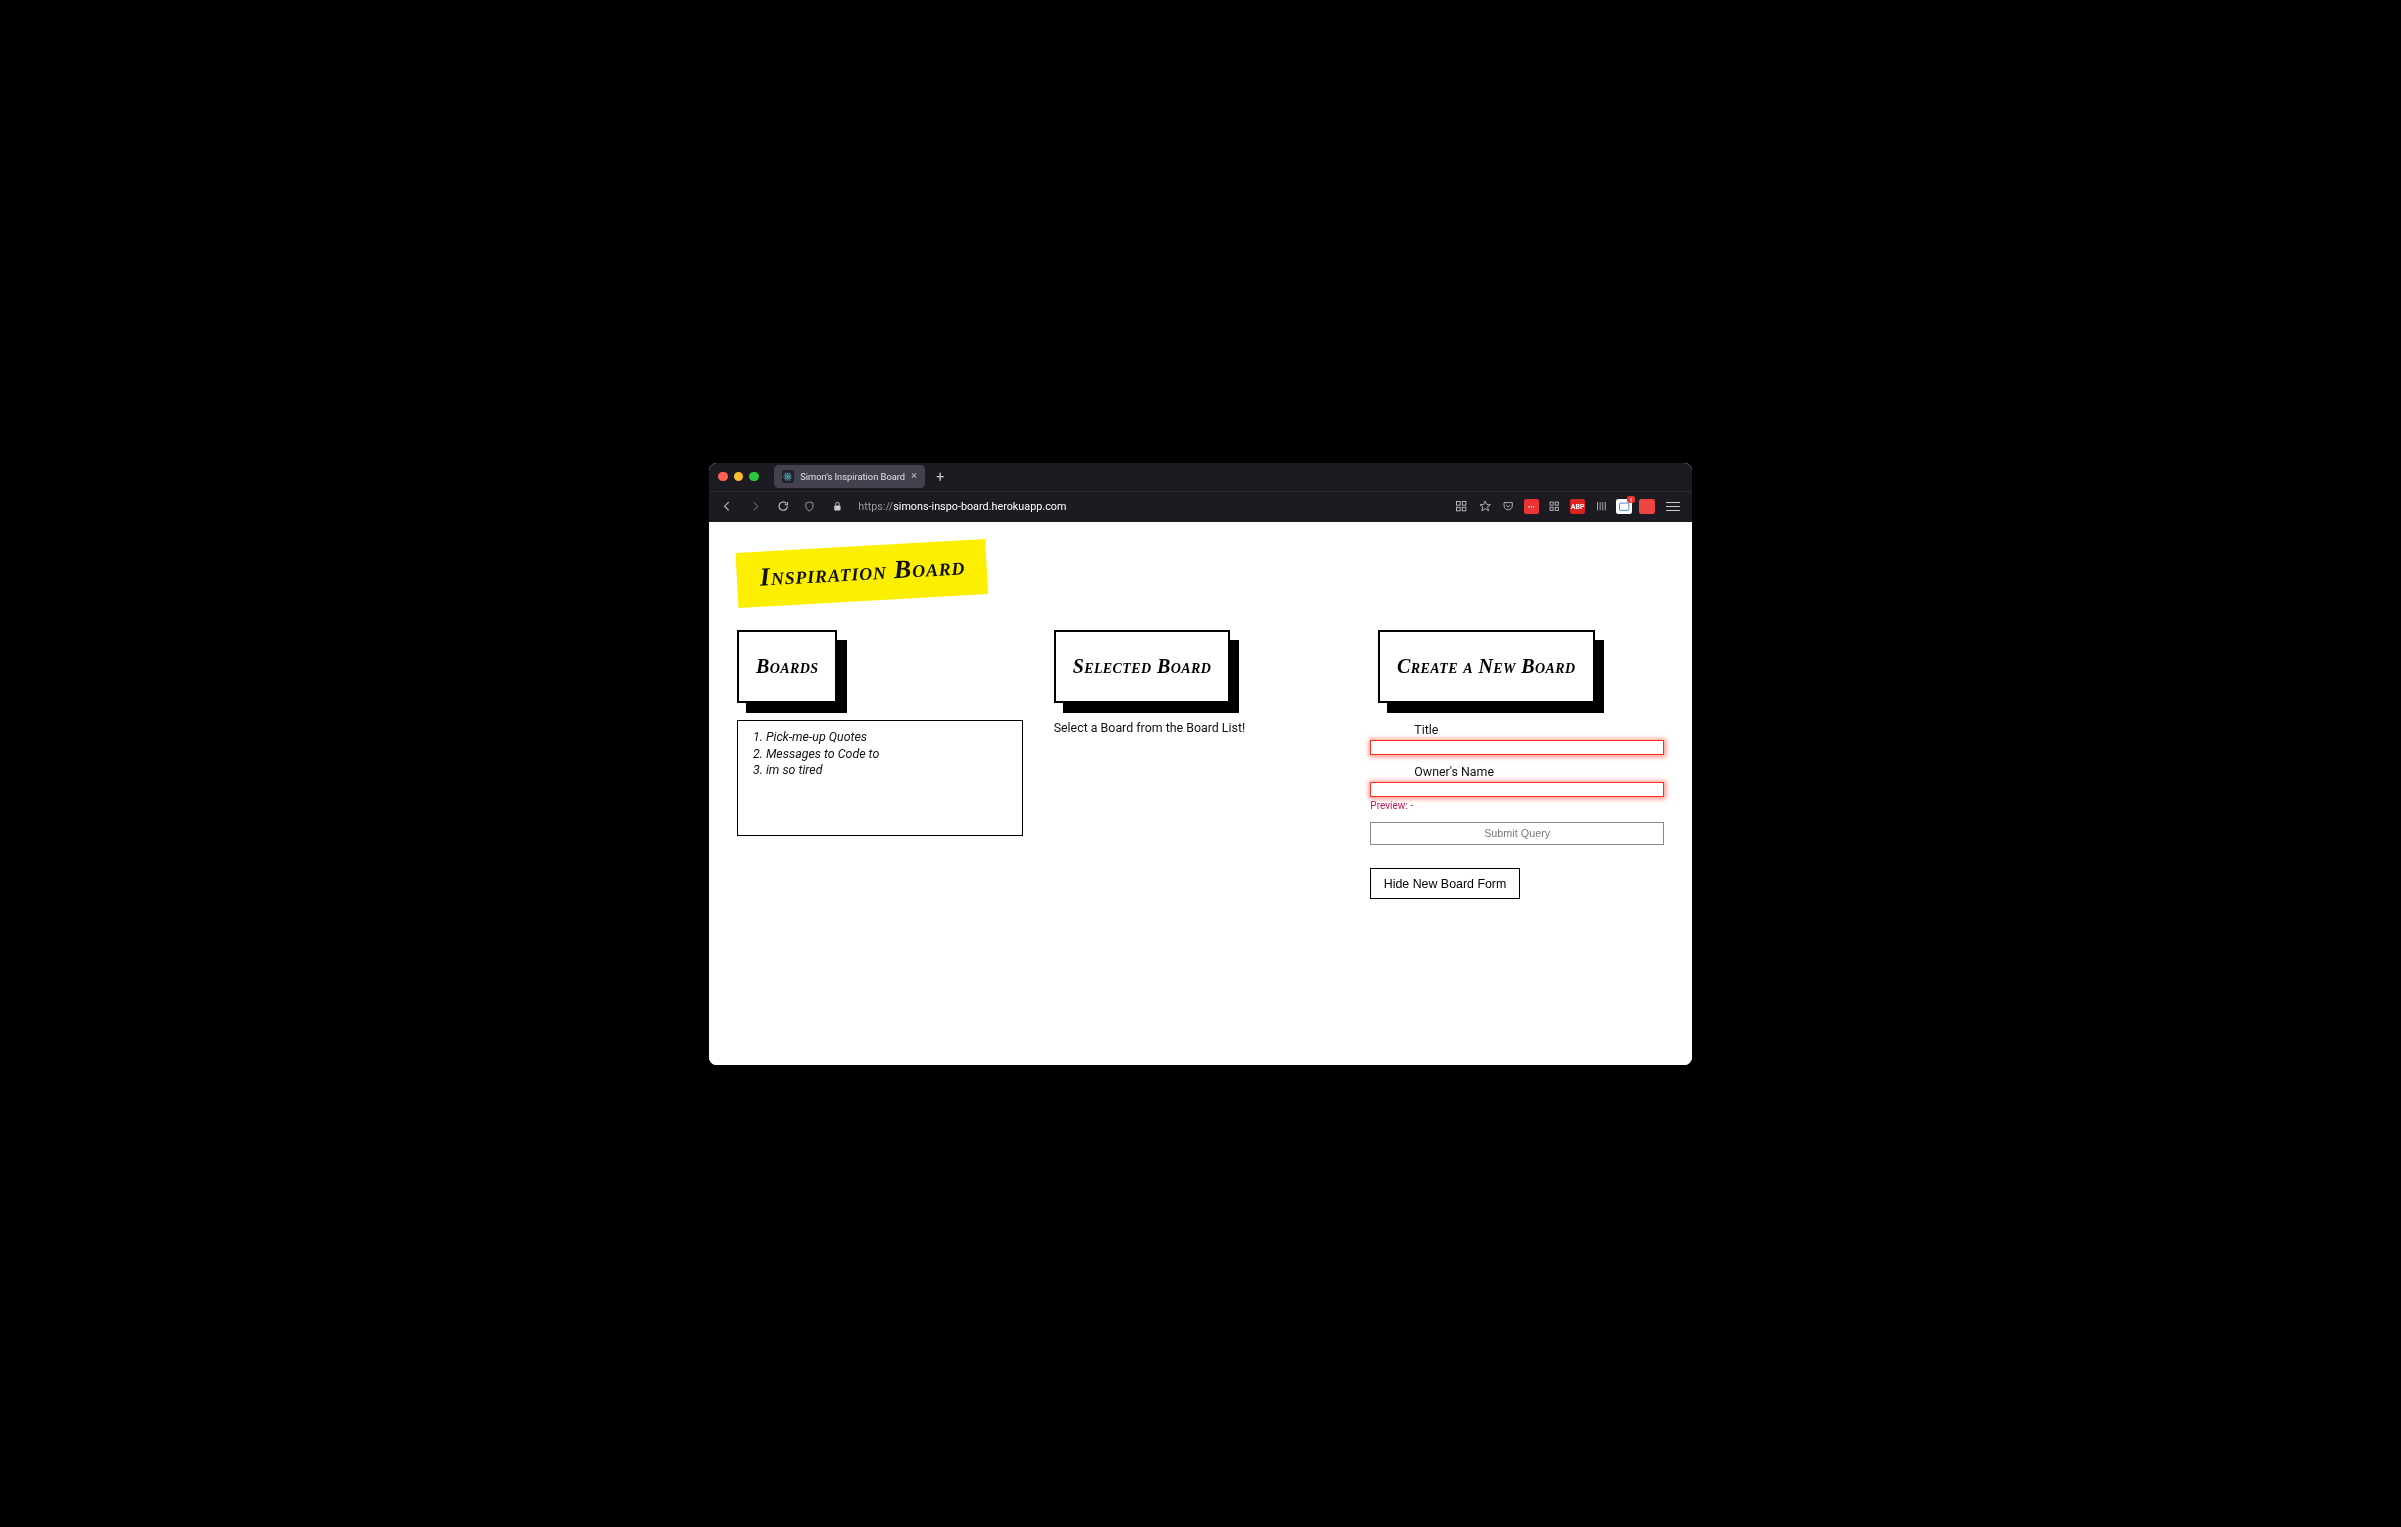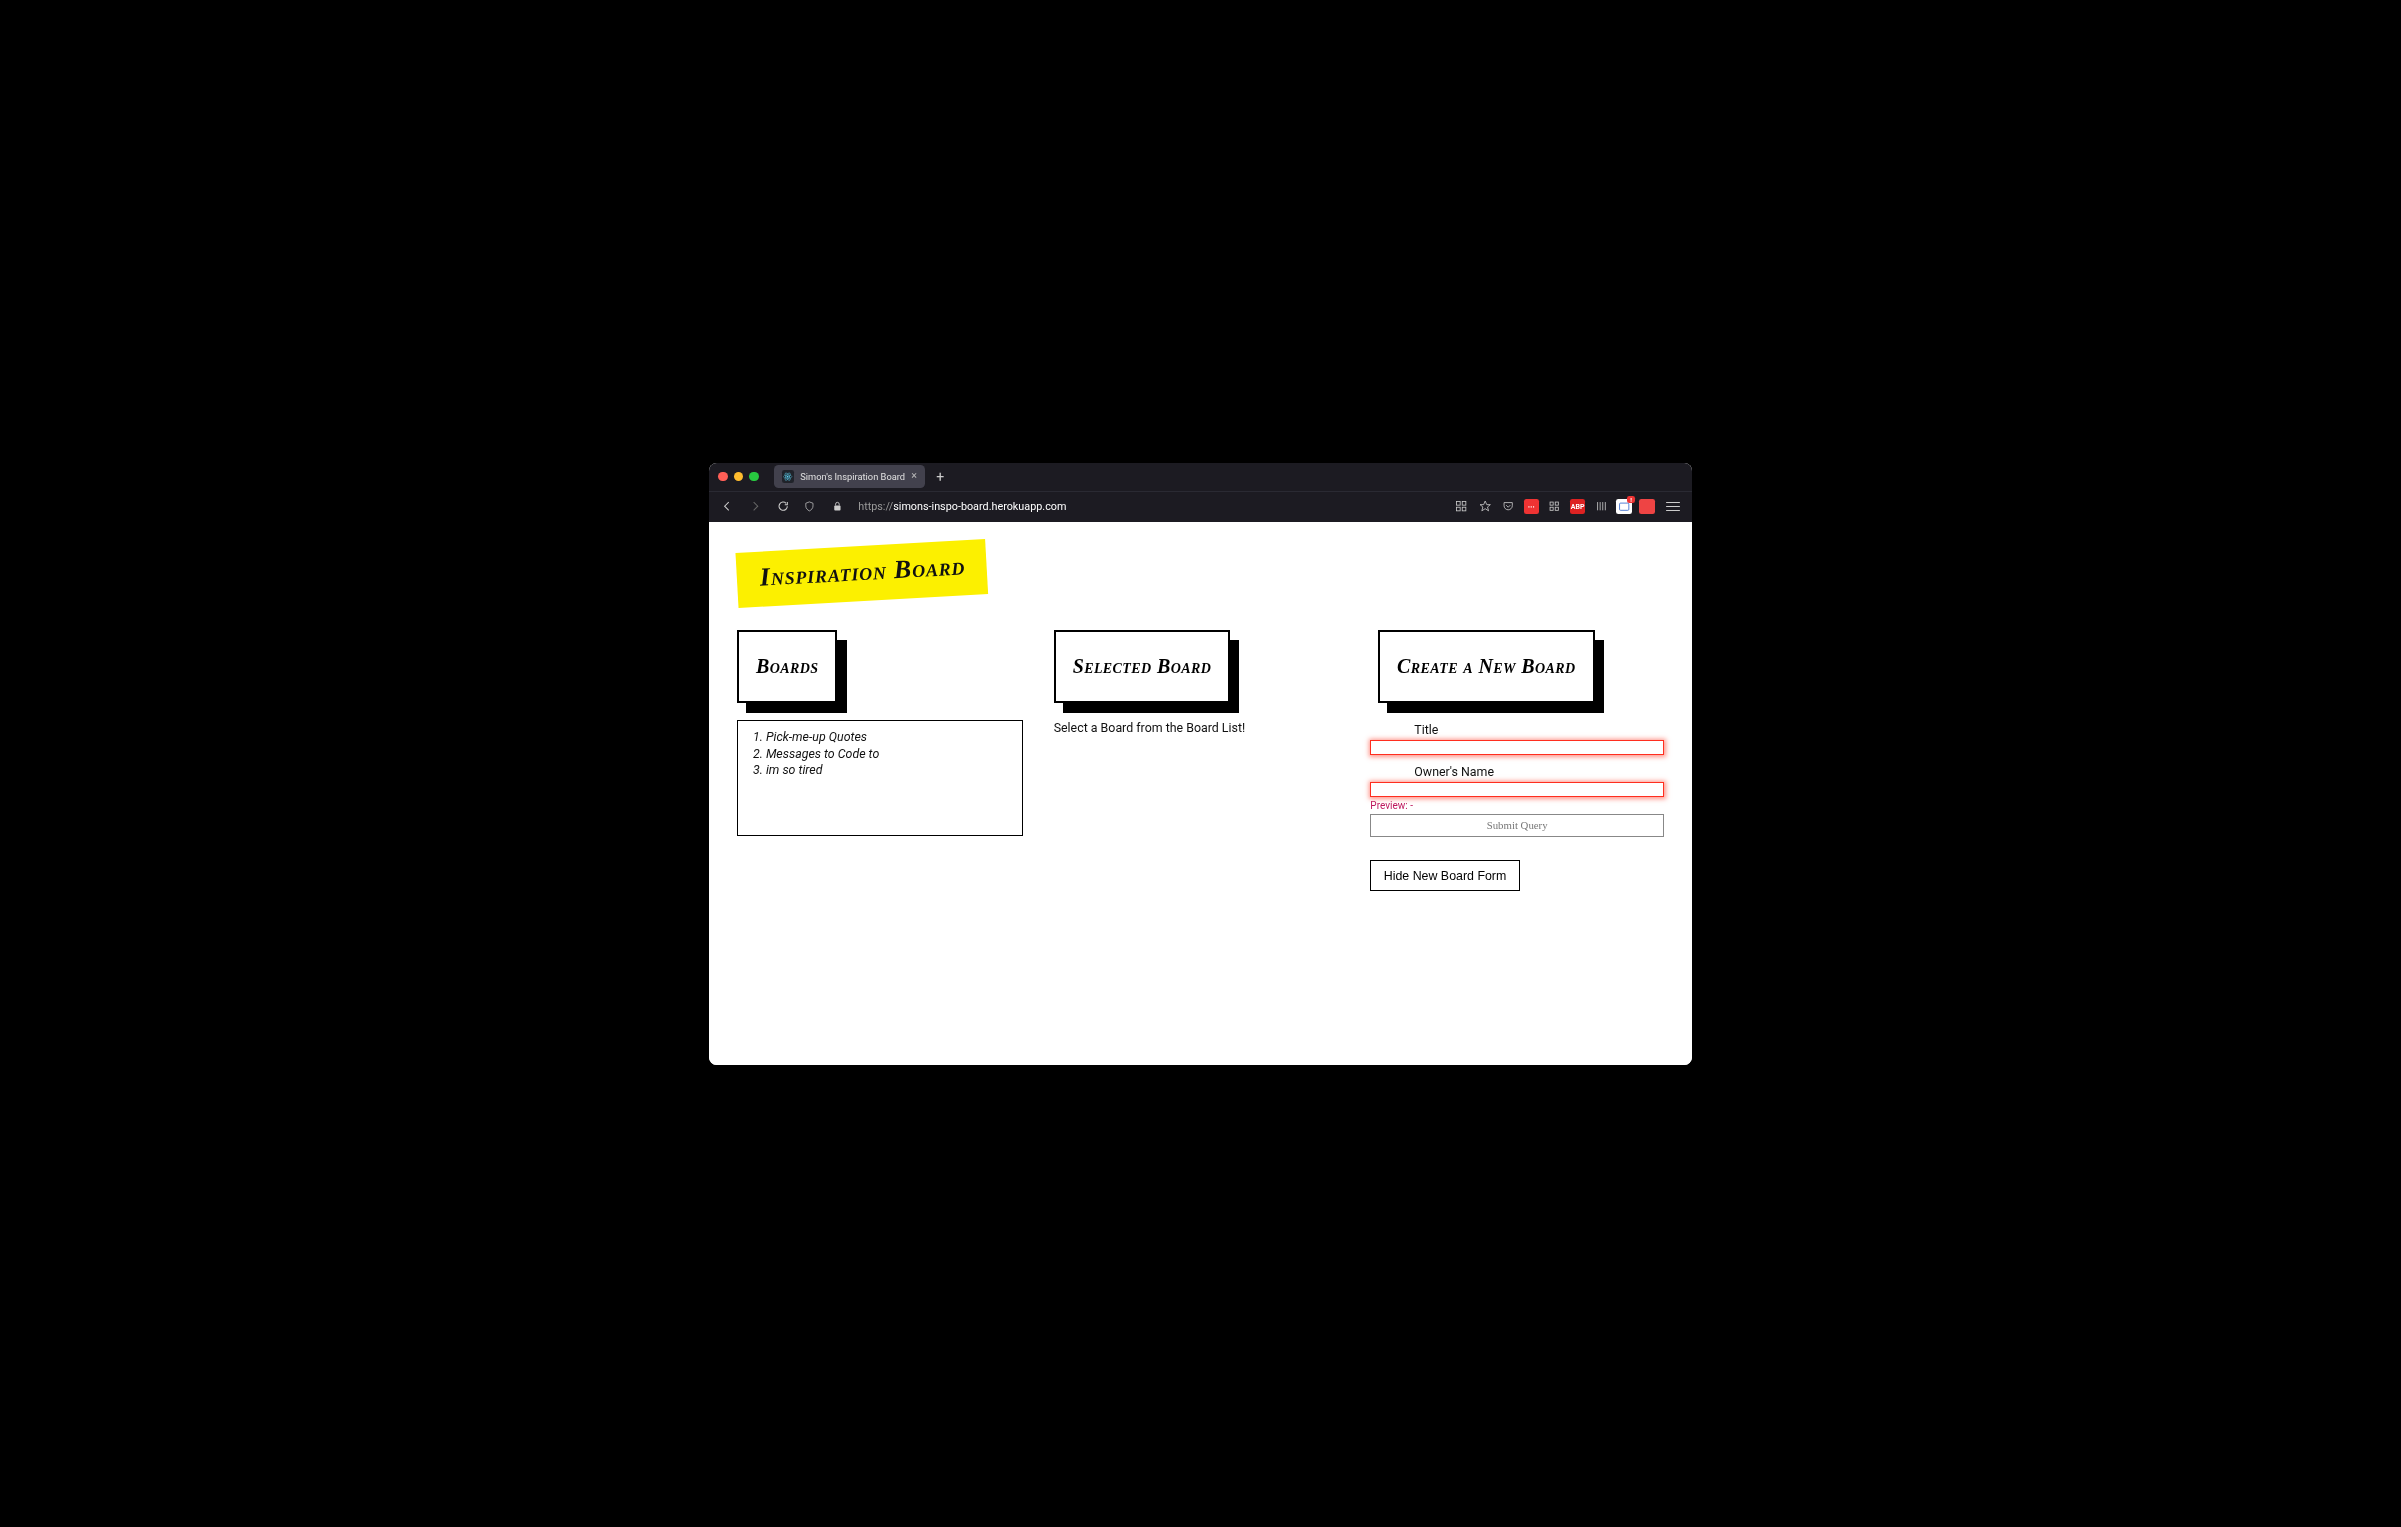--- a/index.html
+++ b/index.html
@@ -189,28 +189,27 @@
     border:1.5px solid #ff2e1f;
     box-shadow: 0 0 4.6px 1.5px rgba(255,60,40,0.55);
     outline:none;
     padding: 0 3.1px;
     font-size:10px;
     background:#fff;
   }
   .form .owner-label { margin-top: 6.2px; }
   .preview { font-size:10px; color:#be185d; }
   .submit-btn {
-    margin-top: 0;
+    margin-top: 8px;
     width:100%;
     height:23px;
     border:0.8px solid #888;
     background:#fff;
     color:#777;
     font-size:10.8px;
-    font-family:Liberation Serif, serif;
   }
   .hide-btn {
     margin-top: 23px;
     display:inline-block;
     border:1.5px solid #000;
     background:#fff;
     padding: 7.7px 12.4px;
     font-size:12.4px;
     color:#000;
     cursor:pointer;

